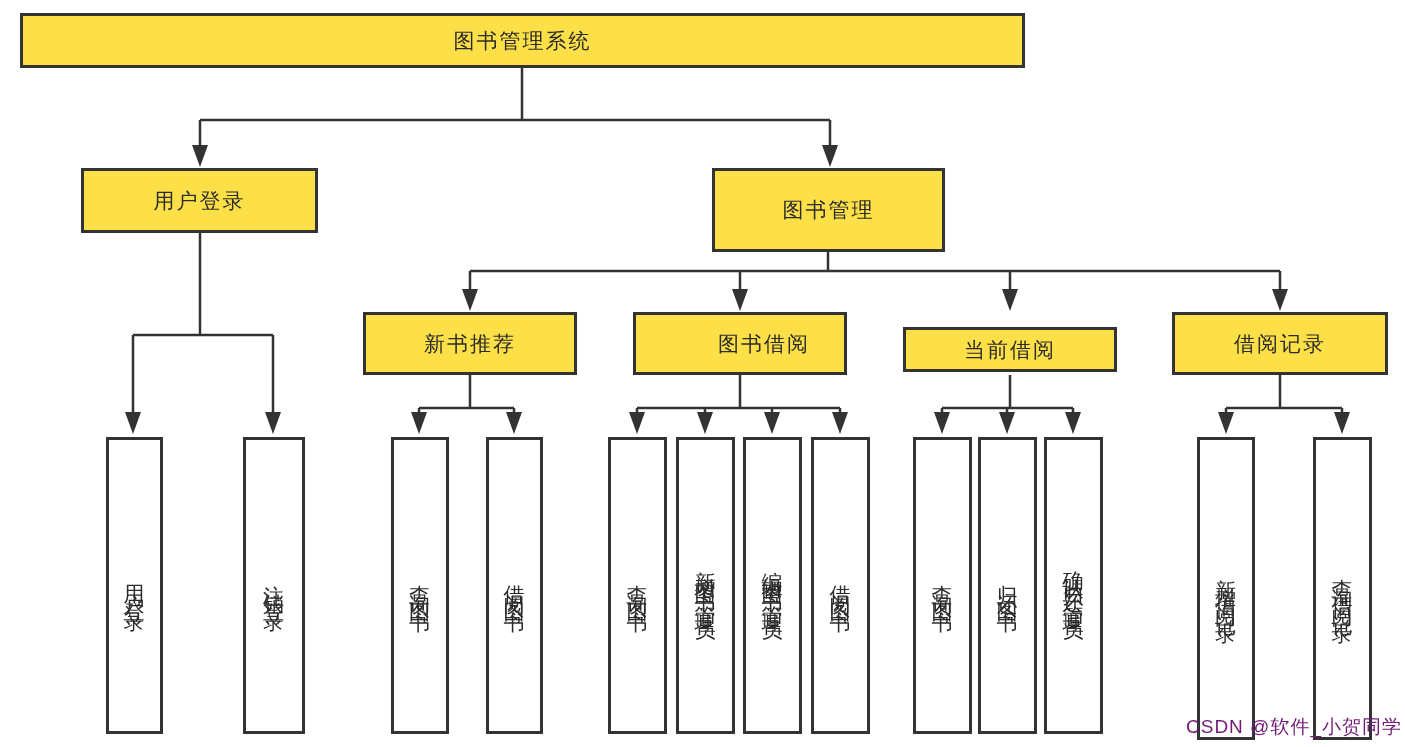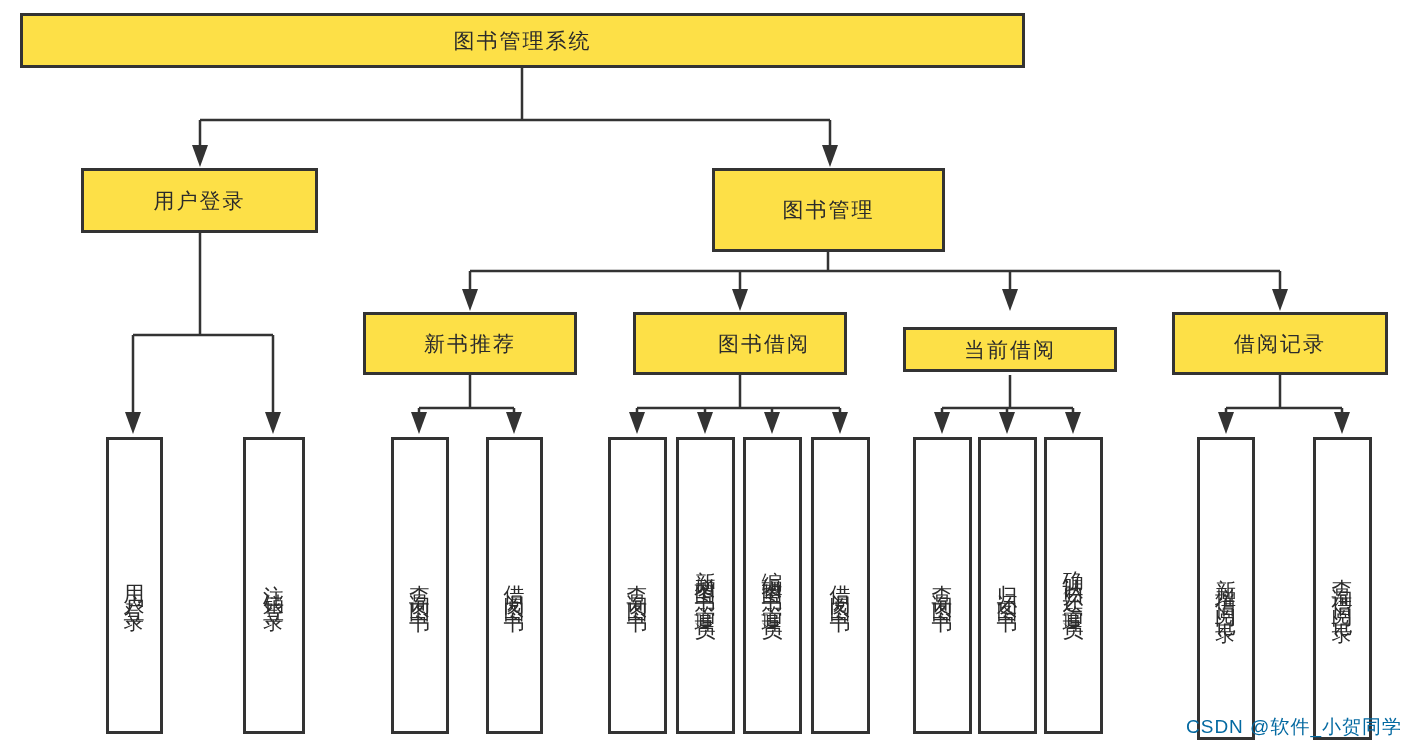--- a/index.html
+++ b/index.html
@@ -65,21 +65,21 @@
   .leaf-9  { left: 913px;  width: 59px; }
   .leaf-10 { left: 978px;  width: 59px; }
   .leaf-11 { left: 1044px; width: 59px; letter-spacing: 7px; }
   .leaf-12 { left: 1197px; width: 58px; height: 303px; }
   .leaf-13 { left: 1313px; width: 59px; height: 303px; }
   .watermark {
     position: absolute;
     left: 1186px;
     top: 714px;
     font-size: 19px;
-    color: #0369a1;
+    color: #701a75;
     white-space: nowrap;
     z-index: 10;
     letter-spacing: 1px;
   }
 </style>
 </head>
 <body>
 
 <div class="canvas">
 

